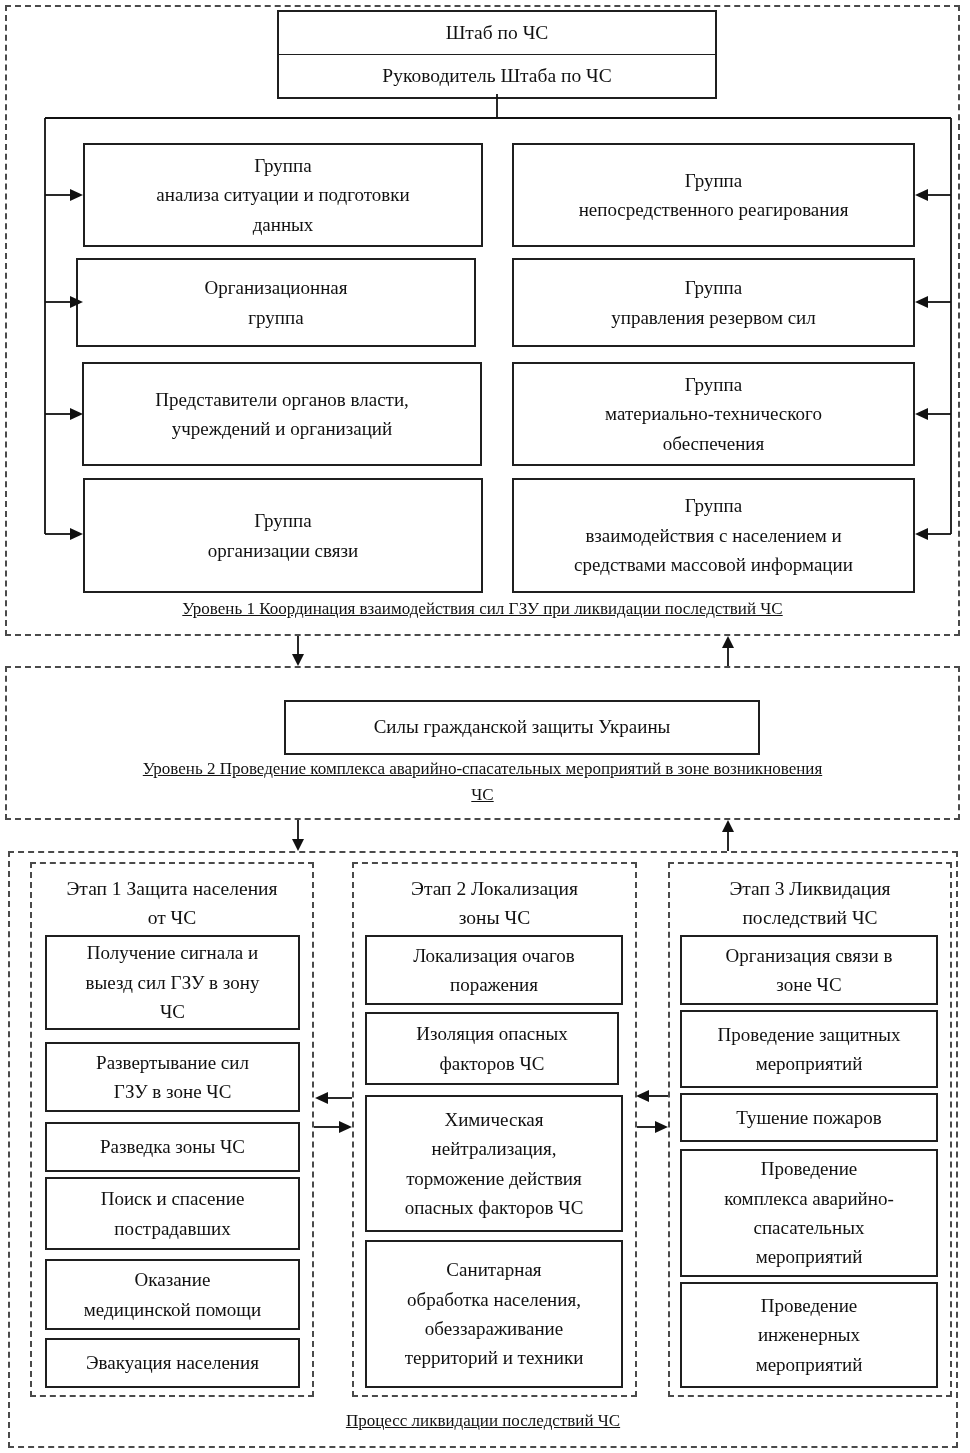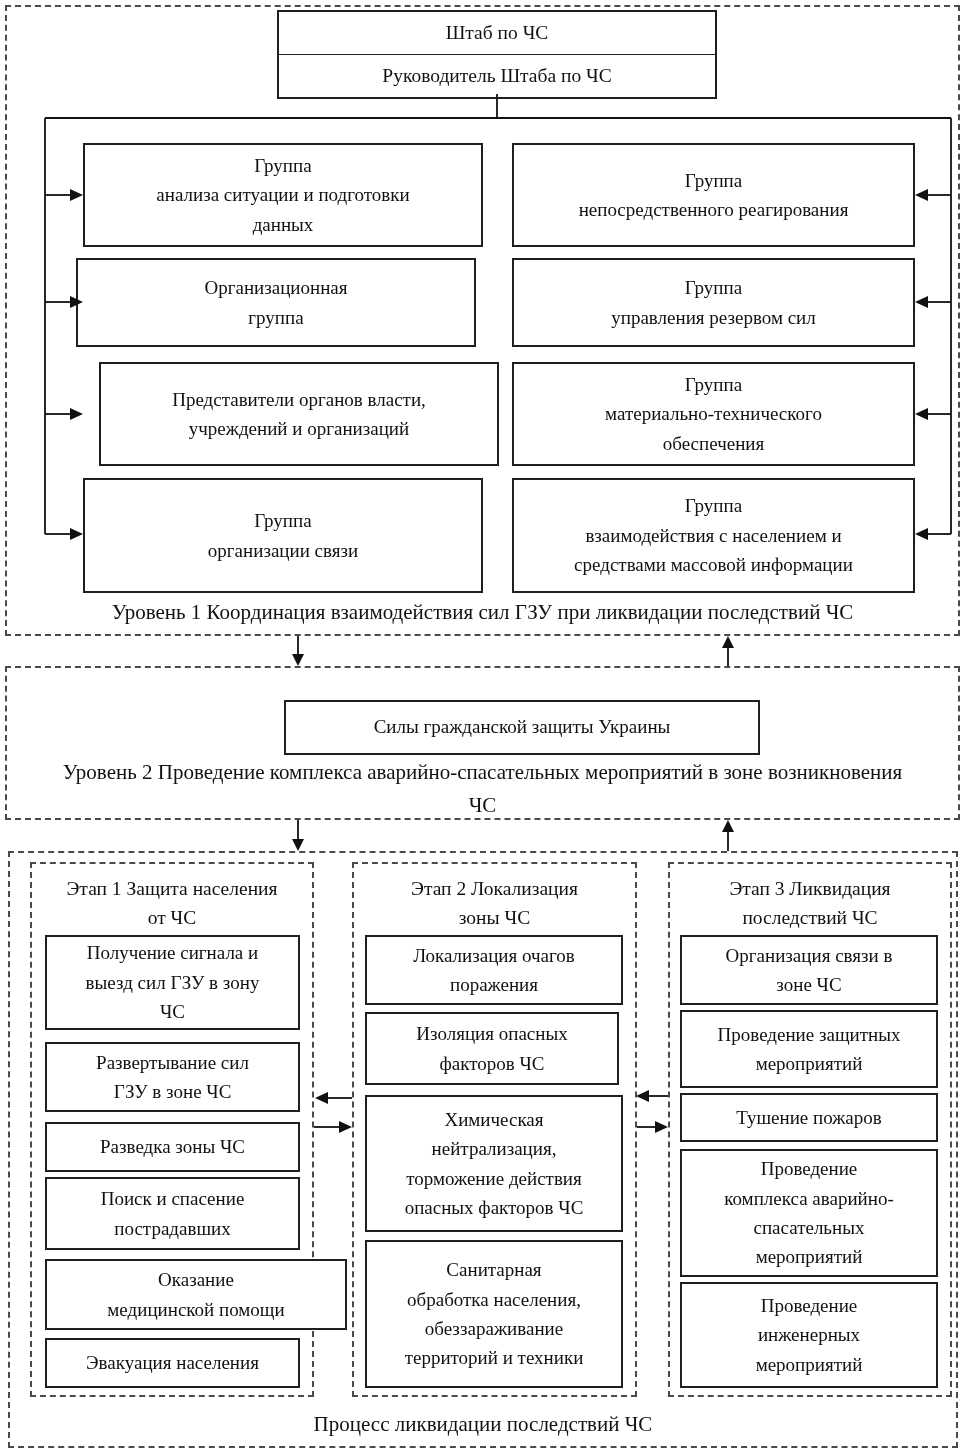--- a/index.html
+++ b/index.html
@@ -10,21 +10,21 @@
     padding-left:44px;
   }
   .dashed{ position:absolute; border:2px dashed #4a4a4a; background:transparent; box-sizing:border-box;}
   .sbox{
     position:absolute; border:2px solid #1f1f1f; background:#fff; box-sizing:border-box;
     display:flex; align-items:center; justify-content:center; text-align:center;
     white-space:pre-line; font-size:19px; line-height:1.55; padding:2px 6px;
   }
   .caption{
     position:absolute; text-align:center; white-space:pre-line;
-    font-size:21px; line-height:1.55;
+    font-size:17px; line-height:1.55;text-decoration:underline;
   }
   .stage-title{
     position:absolute; left:0; right:0; top:10px; text-align:center;
     white-space:pre-line; font-size:19.5px; line-height:1.5;
   }
   .hq{ position:absolute; left:277px; top:10px; width:440px; border:2px solid #1f1f1f; box-sizing:border-box; background:#fff;}
   .hq .cell{
     height:42px; display:flex; align-items:center; justify-content:center;
     font-size:19.5px; text-align:center;
   }
@@ -43,21 +43,21 @@
   <div class="hq">
     <div class="cell">Штаб по ЧС</div>
     <div class="cell">Руководитель Штаба по ЧС</div>
   </div>
 
   <div class="sbox" style="left:83px;  top:143px; width:400px; height:104px;">Группа
 анализа ситуации и подготовки
 данных</div>
   <div class="sbox" style="left:76px;  top:258px; width:400px; height:89px;">Организационная
 группа</div>
-  <div class="sbox" style="left:99px;  top:362px; width:400px; height:104px;">Представители органов власти,
+  <div class="sbox" style="left:82px;  top:362px; width:400px; height:104px;">Представители органов власти,
 учреждений и организаций</div>
   <div class="sbox" style="left:83px;  top:478px; width:400px; height:115px;">Группа
 организации связи</div>
 
   <div class="sbox" style="left:512px; top:143px; width:403px; height:104px;">Группа
 непосредственного реагирования</div>
   <div class="sbox" style="left:512px; top:258px; width:403px; height:89px;">Группа
 управления резервом сил</div>
   <div class="sbox" style="left:512px; top:362px; width:403px; height:104px;">Группа
 материально-технического
@@ -80,21 +80,21 @@
 от ЧС</div>
   </div>
   <div class="sbox" style="left:45px; top:935px;  width:255px; height:95px;">Получение сигнала и
 выезд сил ГЗУ в зону
 ЧС</div>
   <div class="sbox" style="left:45px; top:1042px; width:255px; height:70px;font-family:Liberation Serif, serif;">Развертывание сил
 ГЗУ в зоне ЧС</div>
   <div class="sbox" style="left:45px; top:1122px; width:255px; height:50px;">Разведка зоны ЧС</div>
   <div class="sbox" style="left:45px; top:1177px; width:255px; height:73px;">Поиск и спасение
 пострадавших</div>
-  <div class="sbox" style="left:45px; top:1259px; width:302px; height:71px;">Оказание
+  <div class="sbox" style="left:45px; top:1259px; width:255px; height:71px;">Оказание
 медицинской помощи</div>
   <div class="sbox" style="left:45px; top:1338px; width:255px; height:50px;">Эвакуация населения</div>
 
   <div class="dashed" style="left:352px; top:862px; width:285px; height:535px;">
     <div class="stage-title">Этап 2 Локализация
 зоны ЧС</div>
   </div>
   <div class="sbox" style="left:365px; top:935px;  width:258px; height:70px;">Локализация очагов
 поражения</div>
   <div class="sbox" style="left:365px; top:1012px; width:254px; height:73px;">Изоляция опасных

